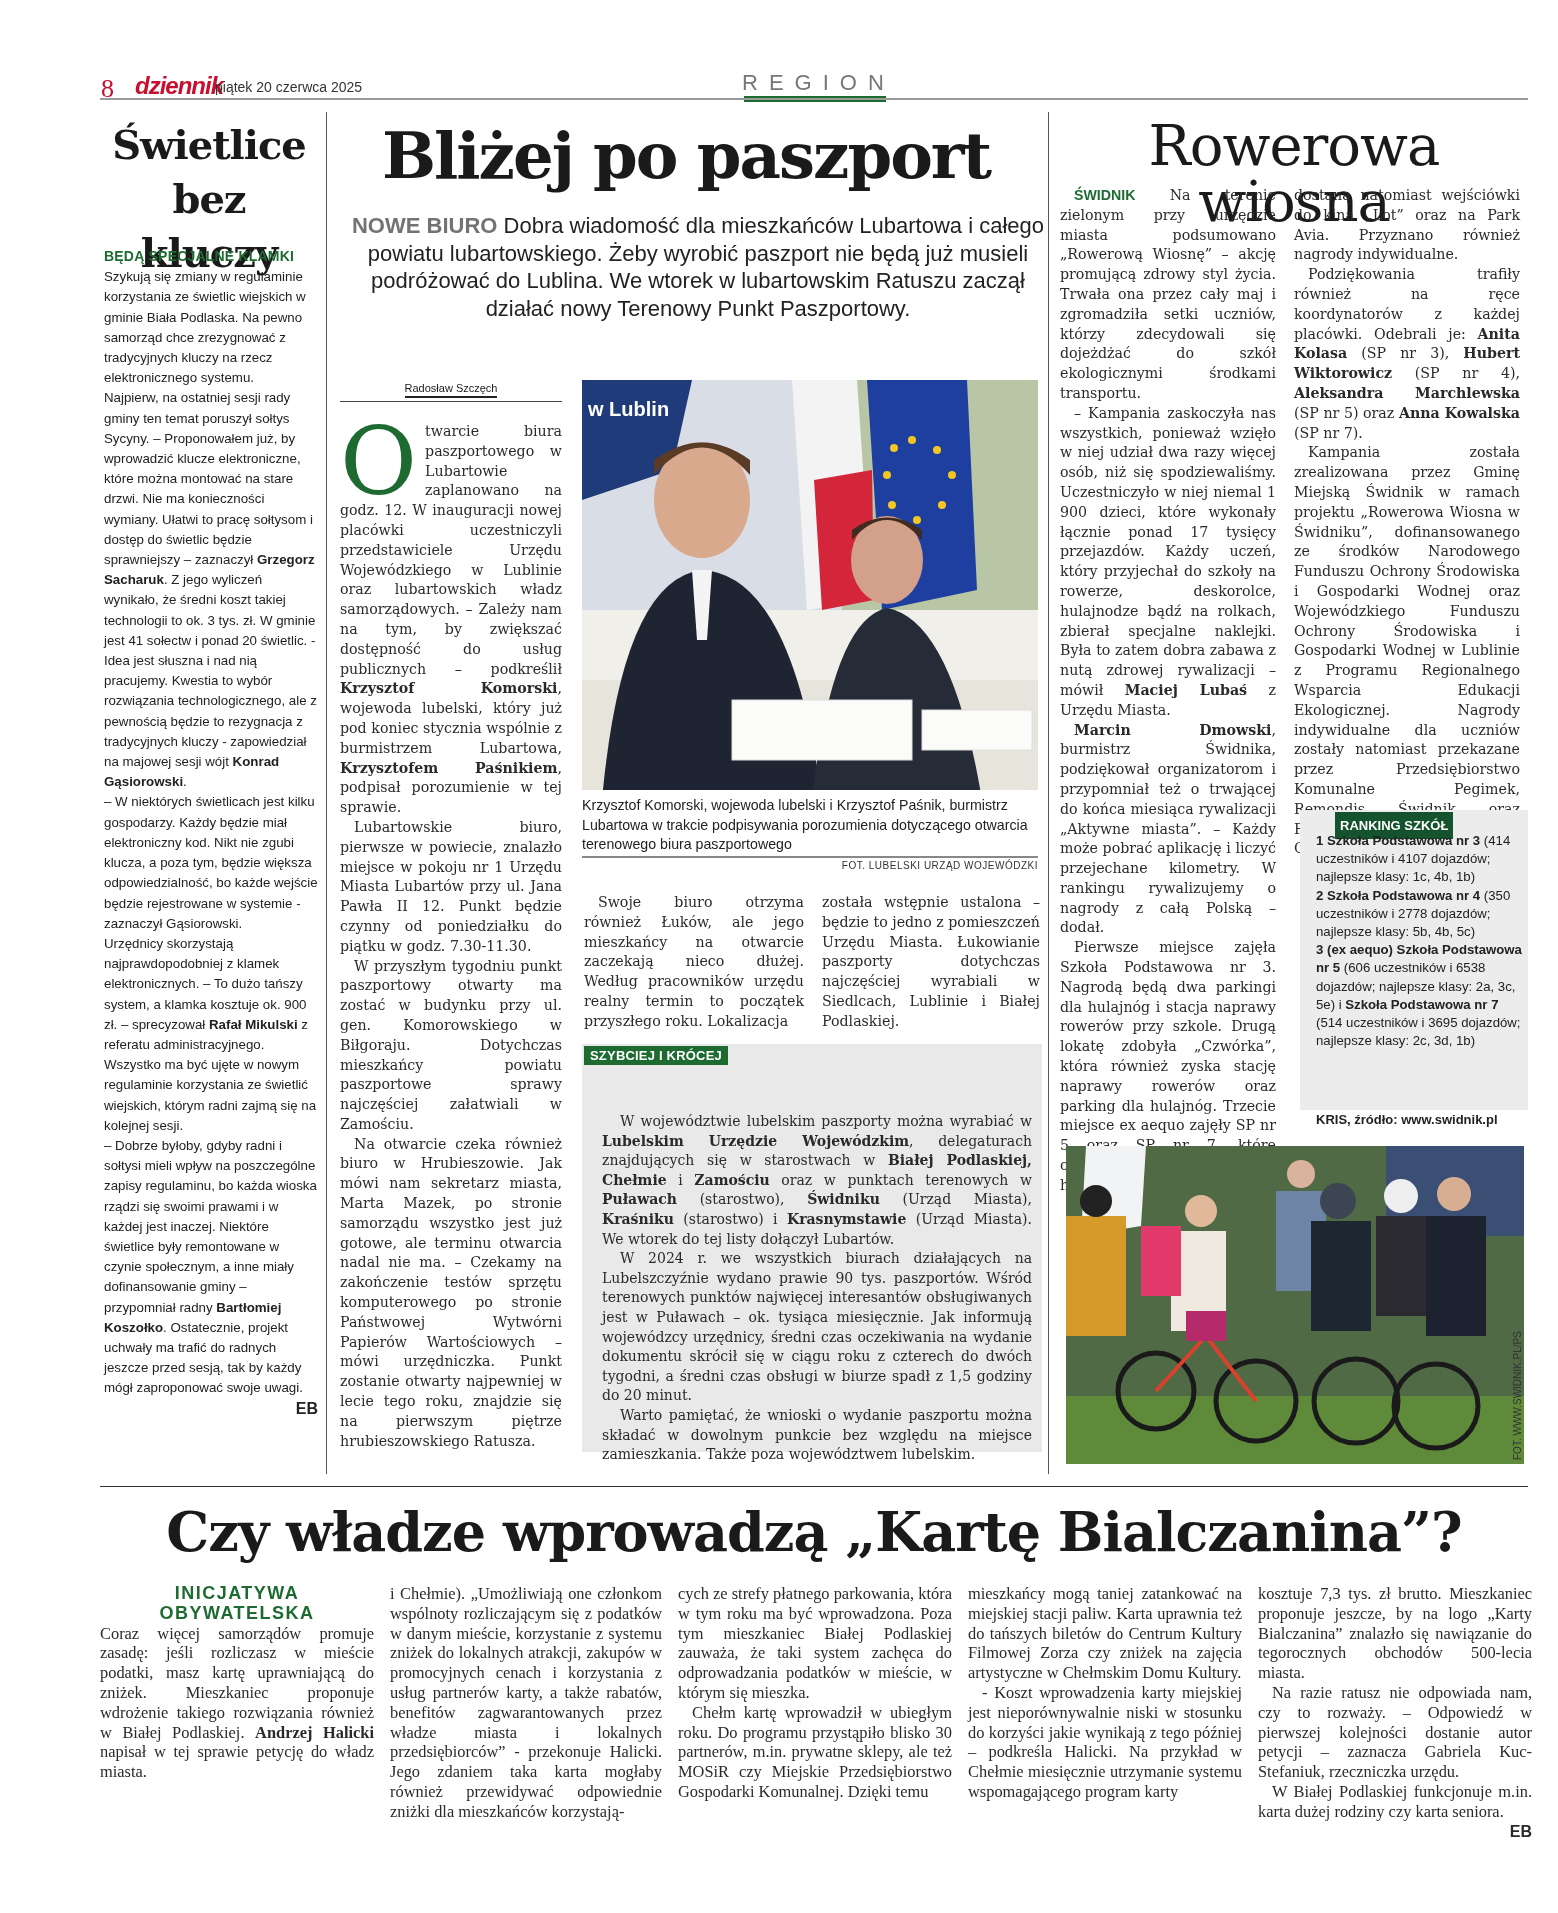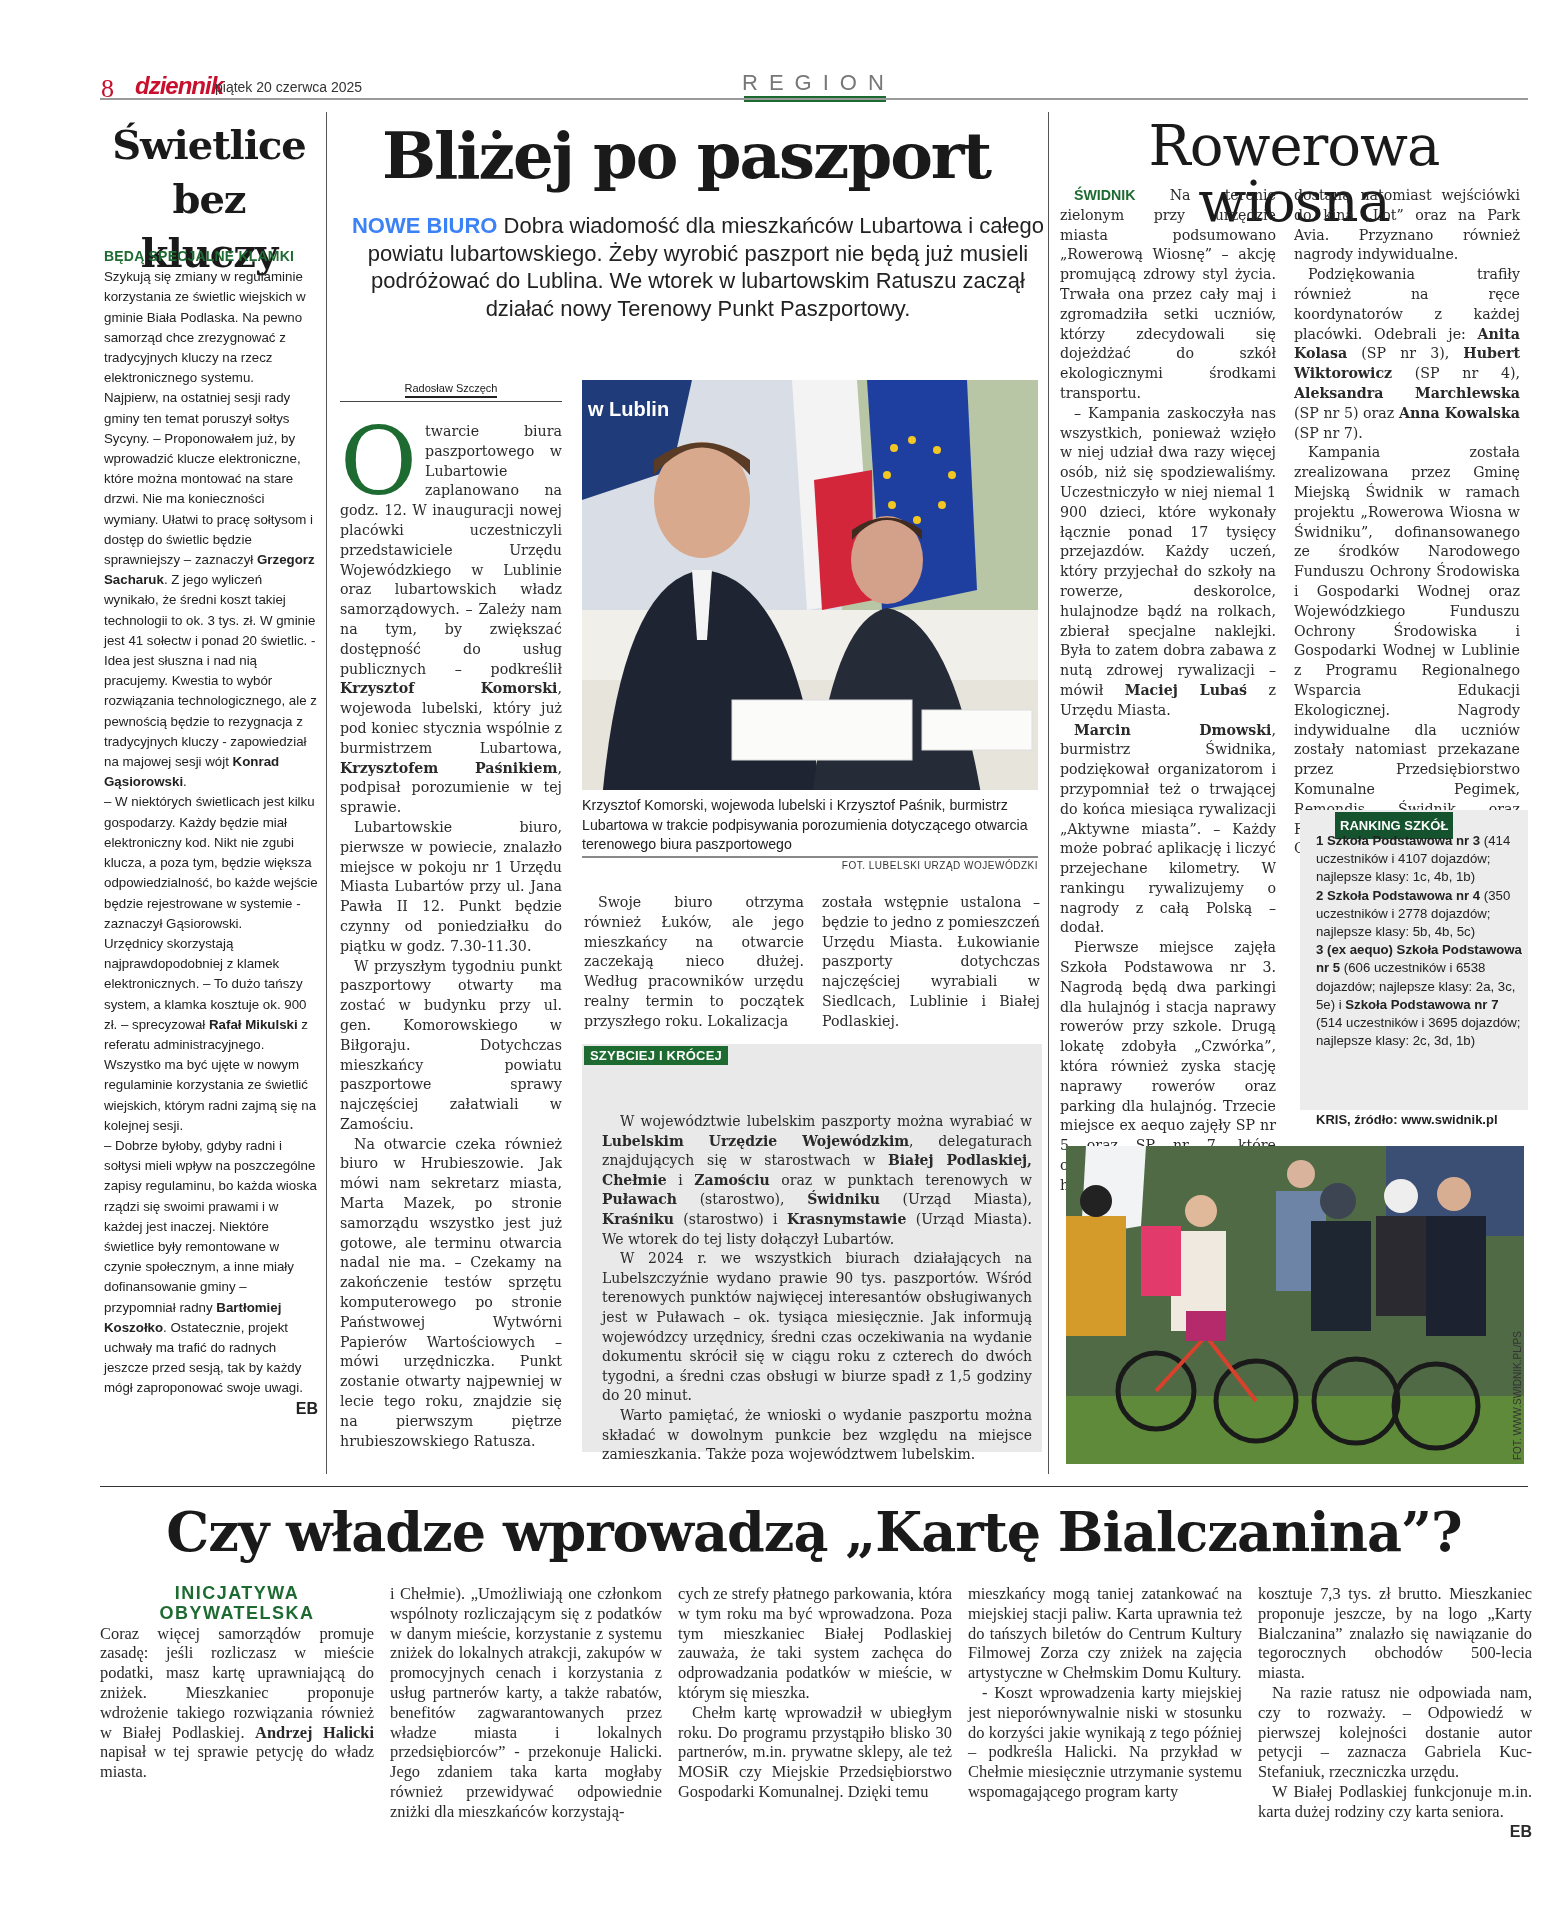--- a/index.html
+++ b/index.html
@@ -22,21 +22,21 @@
   
   .left-title { left: 100px; top: 118px; width: 218px; text-align: center; font-family: "DejaVu Serif", serif; font-weight: 700; font-size: 40px; line-height: 54px; letter-spacing: -1px; }
   .left-body { left: 104px; top: 246px; width: 214px; font-family: "Liberation Sans", sans-serif; font-size: 13.3px; line-height: 20.2px; color: #222; }
   .left-body .kicker { font-weight: 700; color: #1e6b32; font-size: 14px; letter-spacing: 0.2px; }
   .left-body p { margin: 0; }
   .sig { text-align: right; font-weight: 700; font-size: 16px; }
 
   
   .main-title { left: 336px; top: 118px; width: 700px; text-align: center; font-family: "DejaVu Serif", serif; font-weight: 700; font-size: 64px; letter-spacing: -2px; line-height: 76px; }
   .lead { left: 348px; top: 212px; width: 700px; text-align: center; font-family: "Liberation Sans", sans-serif; font-size: 22px; line-height: 27.5px; color: #222; }
-  .lead .kicker { font-weight: 700; color: #3b82f6; }
+  .lead .kicker { font-weight: 700; color: #737373; }
 
   .author { left: 340px; top: 382px; width: 222px; text-align: center; font-family: "Liberation Sans", sans-serif; font-size: 11px; }
   .author span { border-bottom: 2px solid #222; padding-bottom: 2px; }
   .author-rule { left: 340px; top: 401px; width: 222px; height: 1px; background: #444; }
 
   .body-serif { font-family: "DejaVu Serif", serif; font-size: 14.2px; line-height: 19.8px; color: #2a2a2a; text-align: justify; hyphens: auto; }
   .body-serif p { text-indent: 14px; }
   .body-serif p.noindent { text-indent: 0; }
   .col-a { left: 340px; top: 422px; width: 222px; }
   .dropcap { float: left; font-family: "DejaVu Serif", serif; font-size: 94px; line-height: 76px; color: #1e6b32; margin: 2px 8px 0 0; }

